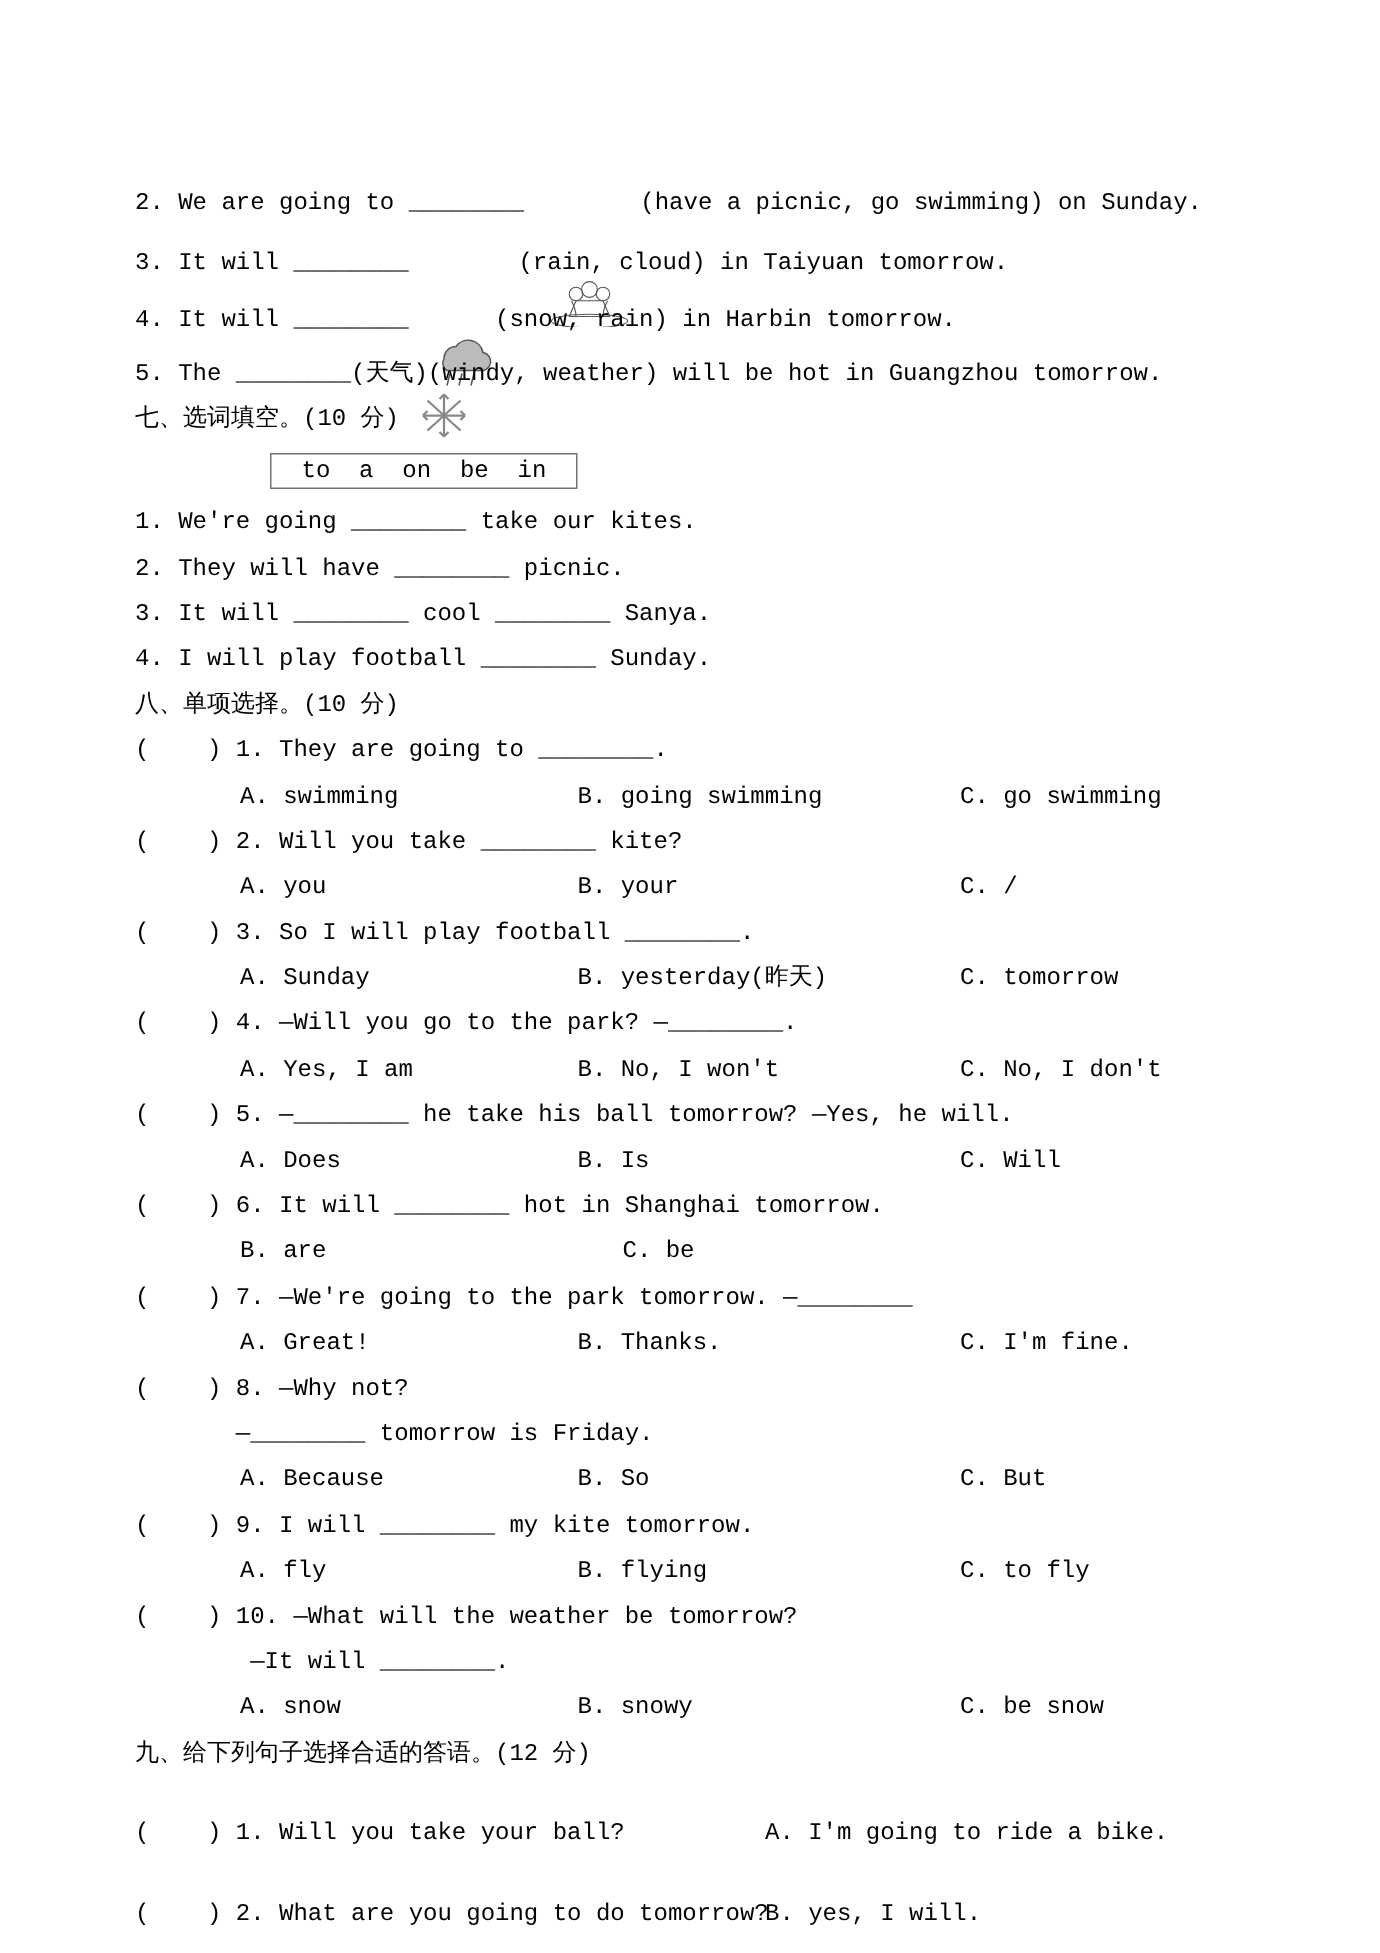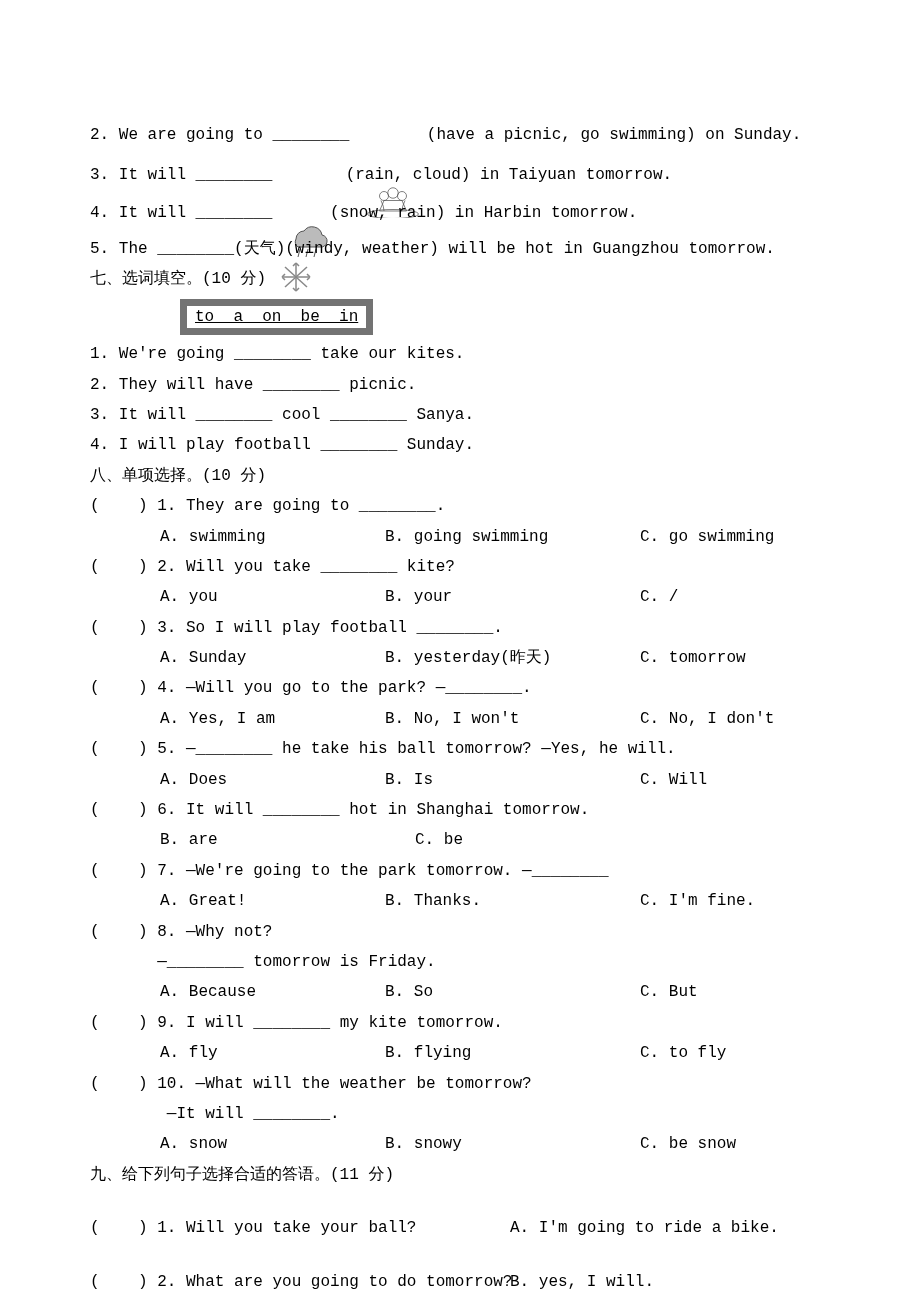--- a/index.html
+++ b/index.html
@@ -26,25 +26,24 @@
   }
   .icon {
     display: inline-block;
     vertical-align: bottom;
     width: 60px;
     height: 40px;
     margin: 0 4px;
   }
   .box {
     display: inline-block;
-    border: 7px solid #737373;
-    padding: 0 8px;
+    border: 1px solid #737373;
+    padding: 0 20px;
     white-space: pre;
     line-height: 1.4;
-    text-decoration: underline;
   }
   .box-row {
     padding-left: 90px;
     margin: 4px 0;
   }
   .cols {
     display: flex;
   }
   .col-a { width: 225px; white-space: pre; }
   .col-b { width: 255px; white-space: pre; }
@@ -178,21 +177,21 @@
       </div>
       <div class="line"><span class="seg">(    ) 10. —What will the weather be tomorrow?</span></div>
       <div class="line"><span class="seg">        —It will ________.</span></div>
       <div class="cols indent1">
         <span class="col-a">A. snow</span>
         <span class="col-b">B. snowy</span>
         <span class="col-c">C. be snow</span>
       </div>
     </div>
 
-  <div class="heading">九、给下列句子选择合适的答语。(11 分)</div>
+  <div class="heading">九、给下列句子选择合适的答语。(12 分)</div>
   <div id="sec9-list">
       <div class="match-row">
         <span class="mq">(    ) 1. Will you take your ball?</span>
         <span class="ma">A. I'm going to ride a bike.</span>
       </div>
       <div class="match-row">
         <span class="mq">(    ) 2. What are you going to do tomorrow?</span>
         <span class="ma">B. yes, I will.</span>
       </div>
       <div class="match-row">

